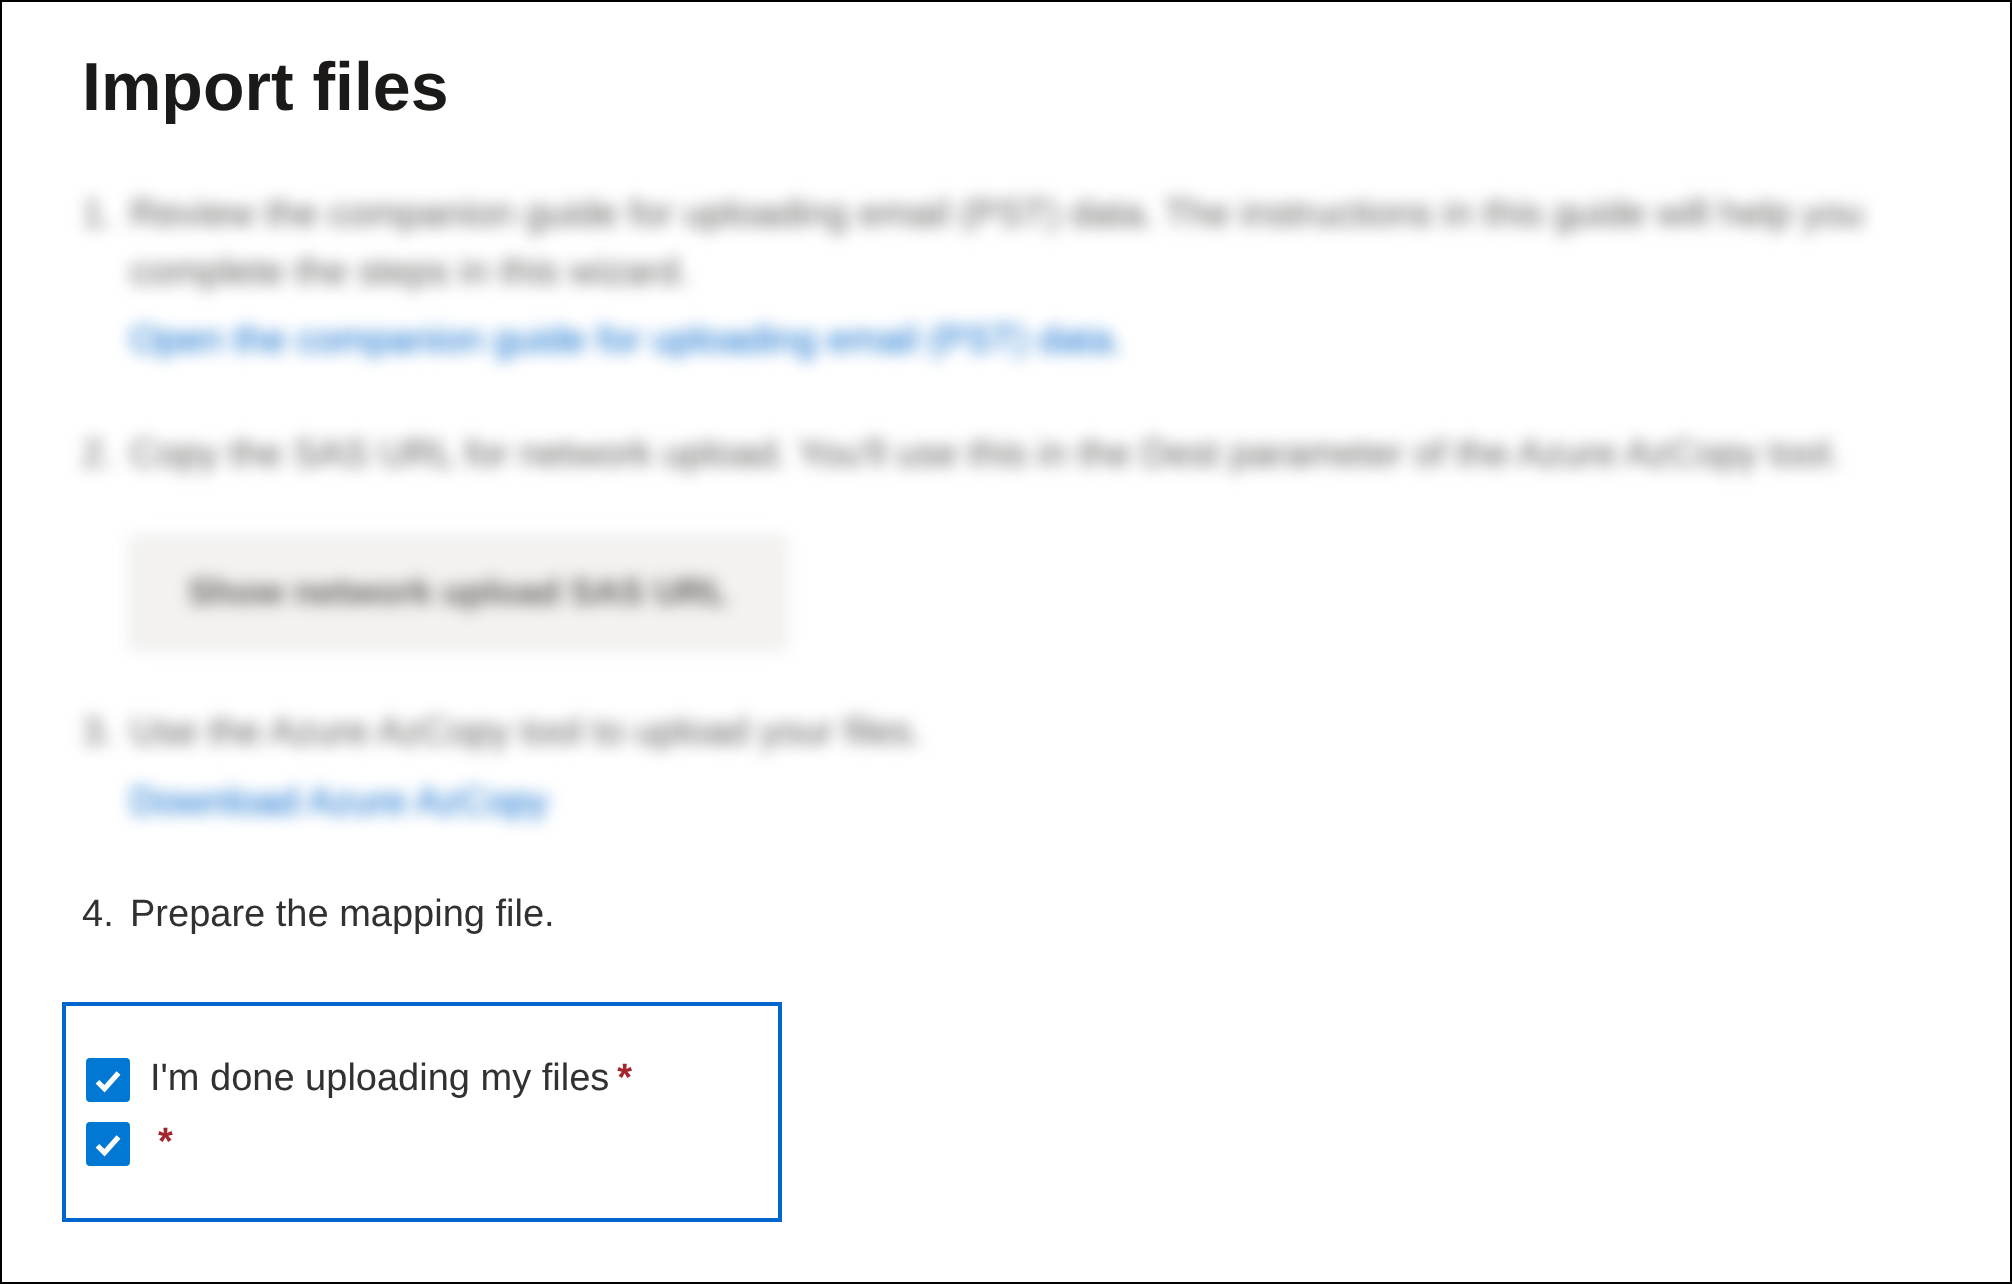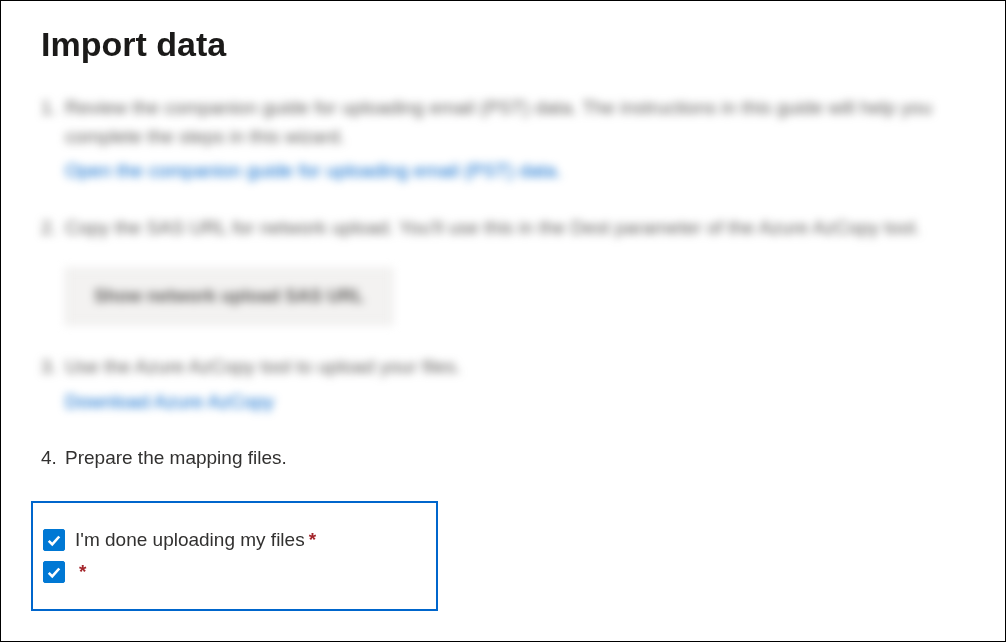--- a/index.html
+++ b/index.html
@@ -60,21 +60,21 @@
       padding: 14px 28px;
       font-size: 18px;
       font-weight: 600;
       margin-top: 18px;
       margin-left: 0;
       color: #605e5c;
     }
     .checkbox-highlight {
       border: 2px solid #0066cc;
       padding: 16px 10px 16px 10px;
-      width: 407px;
+      width: 360px;
       margin-top: 14px;
       margin-left: -10px;
     }
     .checkbox-row {
       display: flex;
       align-items: center;
       margin: 10px 0;
       font-size: 19px;
       color: #323130;
     }
@@ -102,38 +102,38 @@
       margin-left: 4px;
       font-weight: 600;
     }
     .step-gap {
       height: 8px;
     }
   </style>
 </head>
 <body>
 
-<h1 class="page-title">Import data</h1>
+<h1 class="page-title">Import files</h1>
 
 <ol class="steps">
   <li class="step blurred">
     <span>Review the companion guide for uploading email (PST) data. The instructions in this guide will help you complete the steps in this wizard.</span><br>
     <span class="link">Open the companion guide for uploading email (PST) data.</span>
   </li>
   <li class="step blurred">
     <span>Copy the SAS URL for network upload. You'll use this in the Dest parameter of the Azure AzCopy tool.</span>
     <div class="step-gap"></div>
     <span class="sas-button">Show network upload SAS URL</span>
   </li>
   <li class="step blurred">
     <span>Use the Azure AzCopy tool to upload your files.</span><br>
     <span class="link">Download Azure AzCopy</span>
   </li>
   <li class="step clear">
-    <span>Prepare the mapping files.</span>
+    <span>Prepare the mapping file.</span>
   </li>
 </ol>
 
 <div class="checkbox-highlight">
   <div class="checkbox-row">
     <span class="checkbox">
       <svg viewBox="0 0 16 16">
           <polyline points="2,9 6,13 14,4"></polyline>
         </svg>
     </span>

